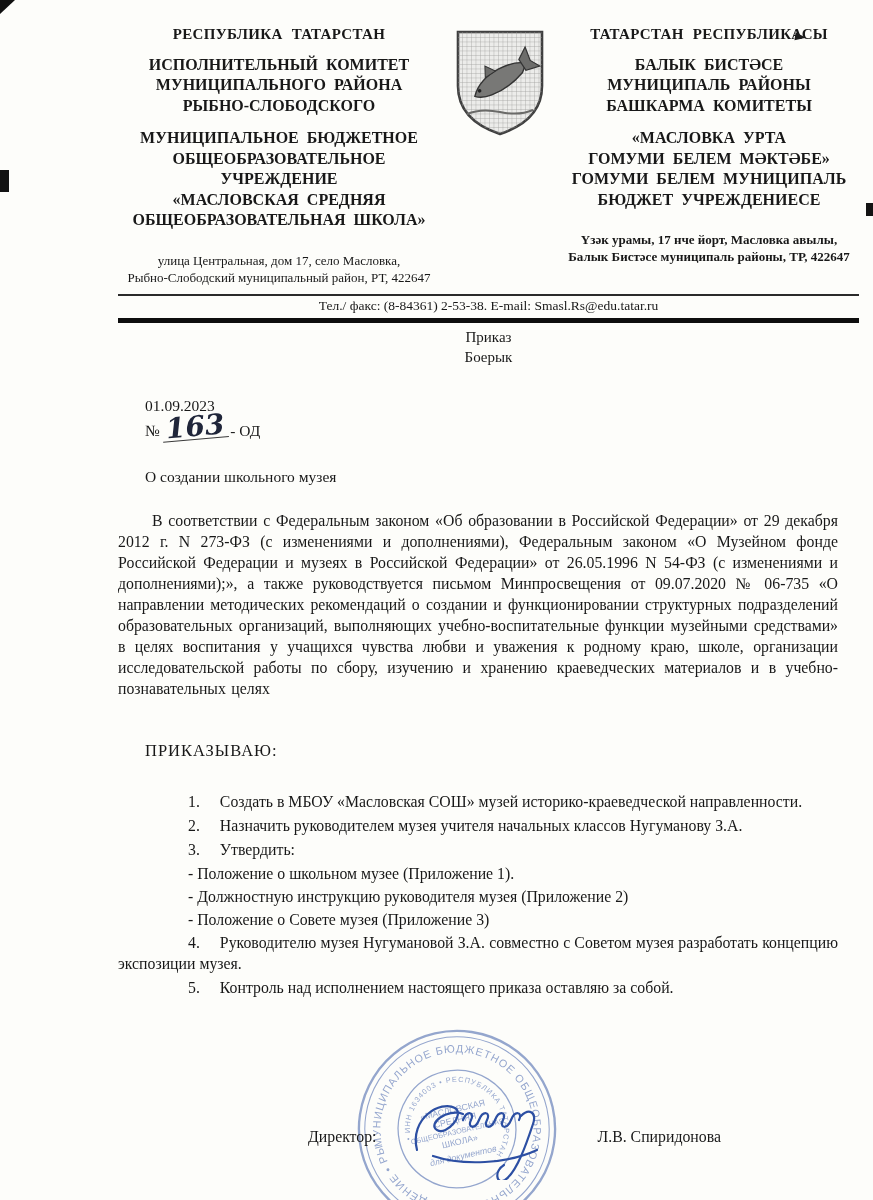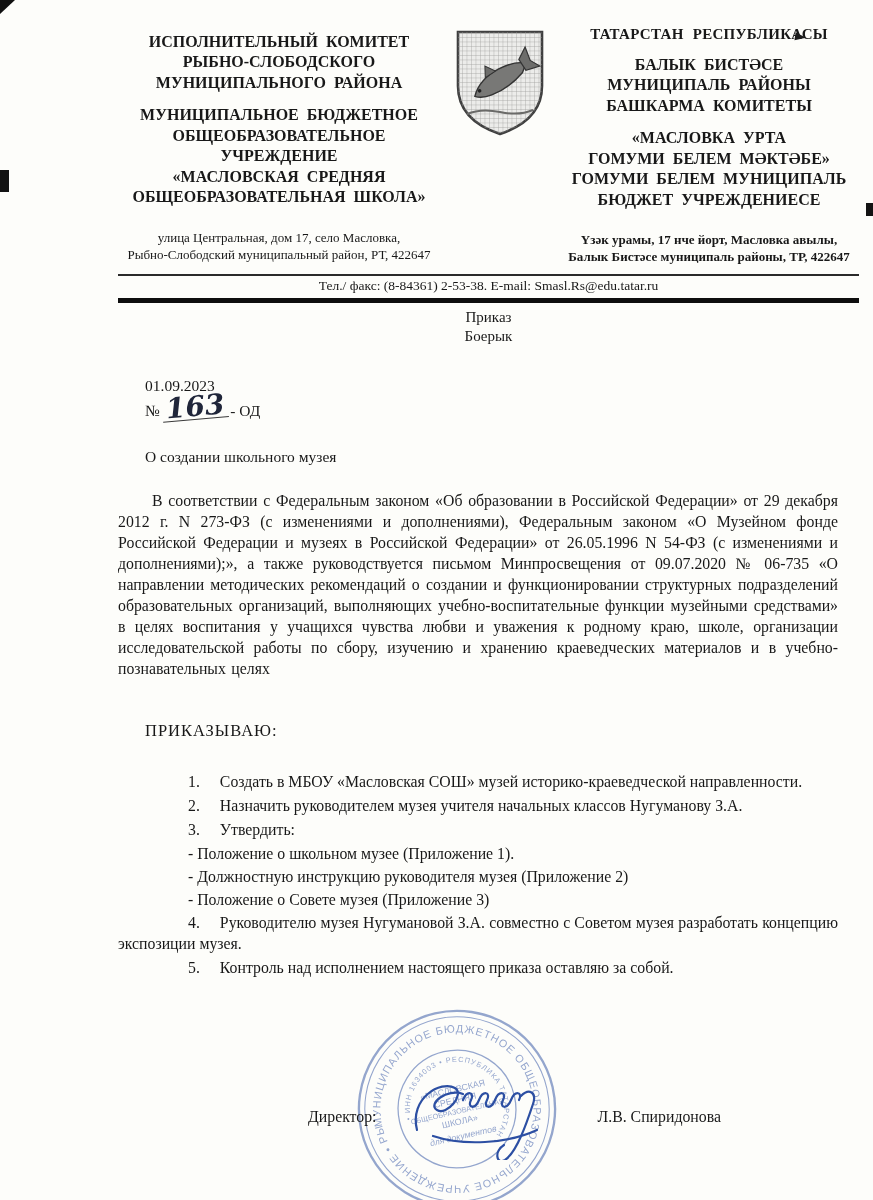--- a/index.html
+++ b/index.html
@@ -80,24 +80,25 @@
     transform:rotate(8deg); }
 </style>
 </head>
 <body>
 
 <div class="page">
 
   <div class="header">
 
     <div class="h-col">
+      <div class="h-line1">РЕСПУБЛИКА ТАТАРСТАН</div>
       <div class="h-block">
         <div>ИСПОЛНИТЕЛЬНЫЙ КОМИТЕТ</div>
+        <div>МУНИЦИПАЛЬНОГО РАЙОНА</div>
         <div>РЫБНО-СЛОБОДСКОГО</div>
-        <div>МУНИЦИПАЛЬНОГО РАЙОНА</div>
       </div>
       <div class="h-block">
         <div>МУНИЦИПАЛЬНОЕ БЮДЖЕТНОЕ</div>
         <div>ОБЩЕОБРАЗОВАТЕЛЬНОЕ УЧРЕЖДЕНИЕ</div>
         <div>«МАСЛОВСКАЯ СРЕДНЯЯ</div>
         <div>ОБЩЕОБРАЗОВАТЕЛЬНАЯ ШКОЛА»</div>
       </div>
       <div class="h-addr">
         <div>улица Центральная, дом 17, село Масловка,</div>
         <div>Рыбно-Слободский муниципальный район, РТ, 422647</div>

